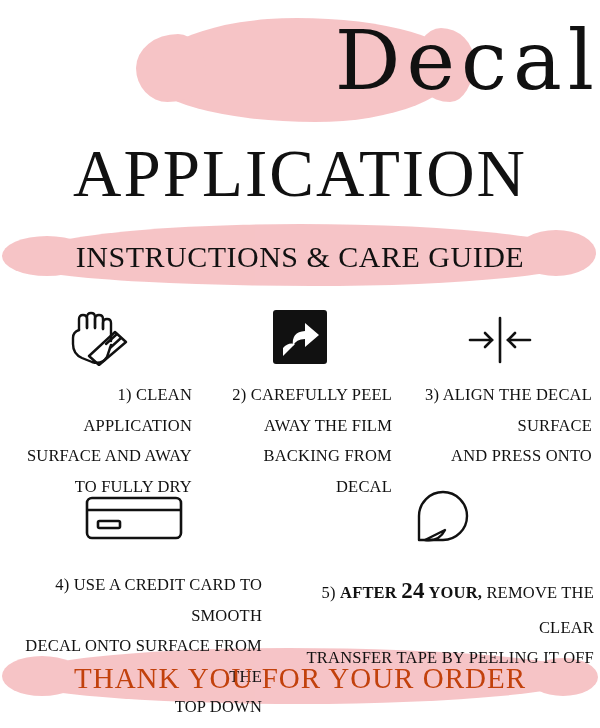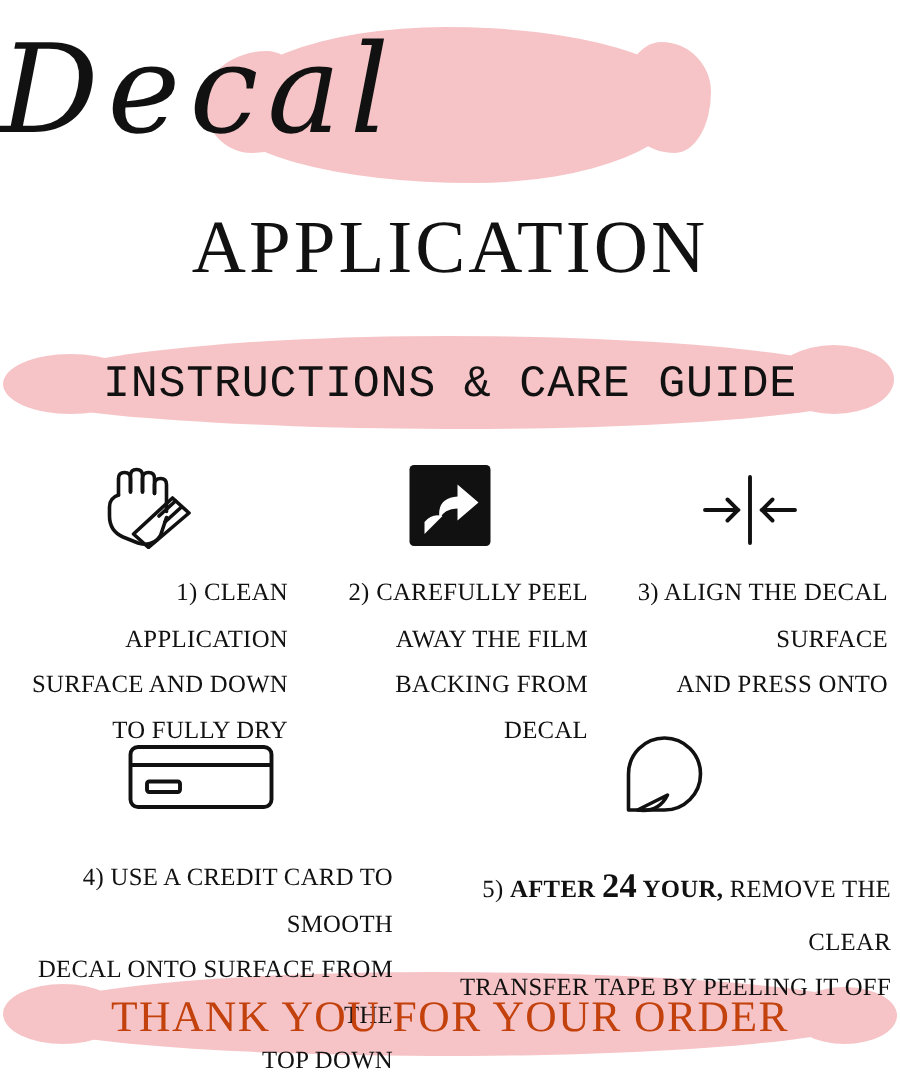--- a/index.html
+++ b/index.html
@@ -115,51 +115,50 @@
     border-radius: 50%;
   }
 
   
   .script-title {
     position: absolute;
     z-index: 2;
     left: 0;
     top: 14px;
     width: 600px;
-    text-align: left;
+    text-align: right;
     font-family: "DejaVu Serif", serif;
-    font-style: italic;
     font-size: 82px;
     letter-spacing: 6px;
     color: #111111;
     line-height: 1.15;
   }
 
   .main-title {
     position: absolute;
     z-index: 2;
     left: 0;
     top: 138px;
     width: 600px;
     text-align: center;
     font-family: "Liberation Serif", serif;
-    font-size: 50px;
+    font-size: 67px;
     letter-spacing: 2px;
     color: #111111;
     line-height: 1.05;
   }
 
   .sub-title {
     position: absolute;
     z-index: 2;
     left: 0;
     top: 240px;
     width: 600px;
     text-align: center;
-    font-family: Liberation Mono, monospace;
+    font-family: Liberation Serif, serif;
     font-size: 30px;
     letter-spacing: 0.5px;
     color: #111111;
   }
 
   .footer-title {
     position: absolute;
     z-index: 2;
     left: 0;
     top: 662px;
@@ -235,21 +234,21 @@
             <path d="M34 21 L34 15 q0-4 4-4 t4 4 L42 33"></path>
             <path d="M10 22 q-6 2-6 8 l0 6 q0 10 9 14 l10 4 q10 3 15-5 l4-12"></path>
             <path d="M30 57 L57 34 L46 24 L20 48 Z"></path>
             <path d="M48 26 L37 36"></path>
             <path d="M52 30 L41 40"></path>
           </g>
         </svg>
       </div>
       <div class="step-text">
         <div>1) CLEAN APPLICATION</div>
-        <div>SURFACE AND DOWN</div>
+        <div>SURFACE AND AWAY</div>
         <div>TO FULLY DRY</div>
       </div>
     </div>
 
     <div class="step step-2">
       <div class="icon-box">
         <svg width="58" height="58" viewBox="0 0 58 58">
           <rect x="2" y="2" width="54" height="54" rx="3" fill="#111"></rect>
           <path d="M22 38 q-2-14 12-15 l0-8 l14 12 l-14 12 l0-8 q-9 0-12 7 z" fill="#fff"></path>
           <path d="M12 48 L24 36 q-7-2-12 4 z" fill="#fff"></path>

